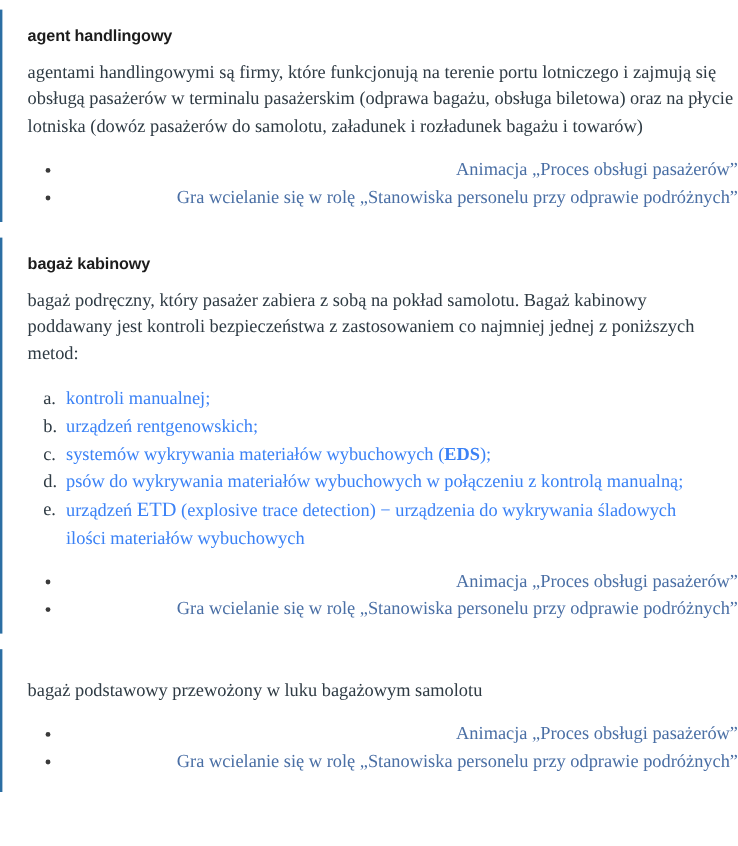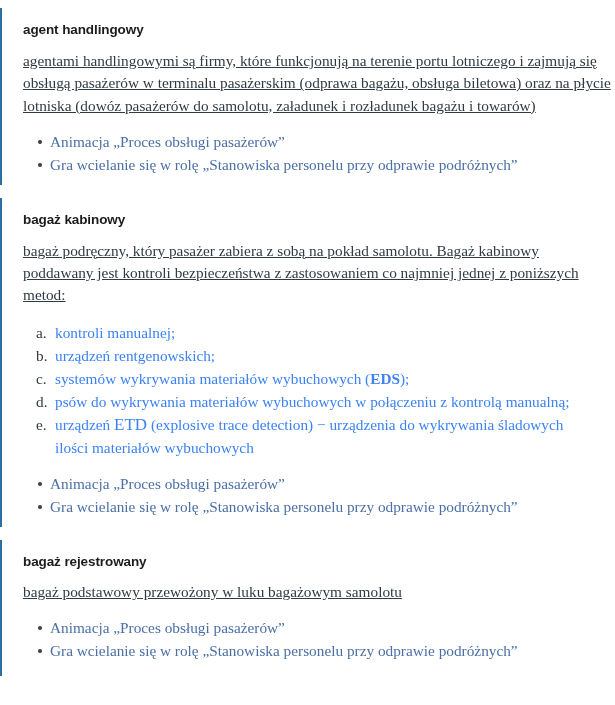--- a/index.html
+++ b/index.html
@@ -48,36 +48,36 @@
   }
 
   
   .def {
     font-family: "Liberation Serif", serif;
     font-size: 15.3px;
     line-height: 22.3px;
     color: #2f3b44;
     margin: 12px 0 0 0;
     padding-right: 2px;
-    text-decoration: underline;
   }
   .def-tight { margin-top: 11px; }
 
   
   ul.links {
     list-style: none;
     margin: 13px 0 0 0;
     padding: 0;
   }
   ul.links li {
     position: relative;
     padding-left: 27px;
     font-size: 15.3px;
     line-height: 23px;
     color: #4a6fa5;
+    text-align: right;
   }
   ul.links li::before {
     content: "";
     position: absolute;
     left: 15px;
     top: 10px;
     width: 4px;
     height: 4px;
     border-radius: 50%;
     background: #3a3a3a;
@@ -165,21 +165,20 @@
       </li>
       <li>
         <a class="link" href="#">Gra wcielanie się w rolę „Stanowiska personelu przy odprawie podróżnych”</a>
       </li>
     </ul>
   </section>
 
   <div class="gap"></div>
 
   <section class="entry entry-3">
-    <h3 class="term">bagaż rejestrowany</h3>
     <p class="def def-tight">bagaż podstawowy przewożony w luku bagażowym samolotu</p>
     <ul class="links">
       <li>
         <a class="link" href="#">Animacja „Proces obsługi pasażerów”</a>
       </li>
       <li>
         <a class="link" href="#">Gra wcielanie się w rolę „Stanowiska personelu przy odprawie podróżnych”</a>
       </li>
     </ul>
   </section>

